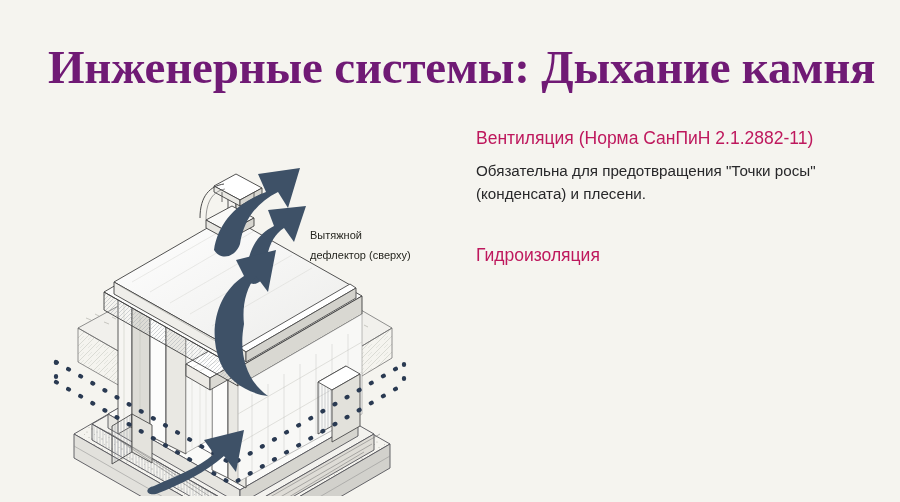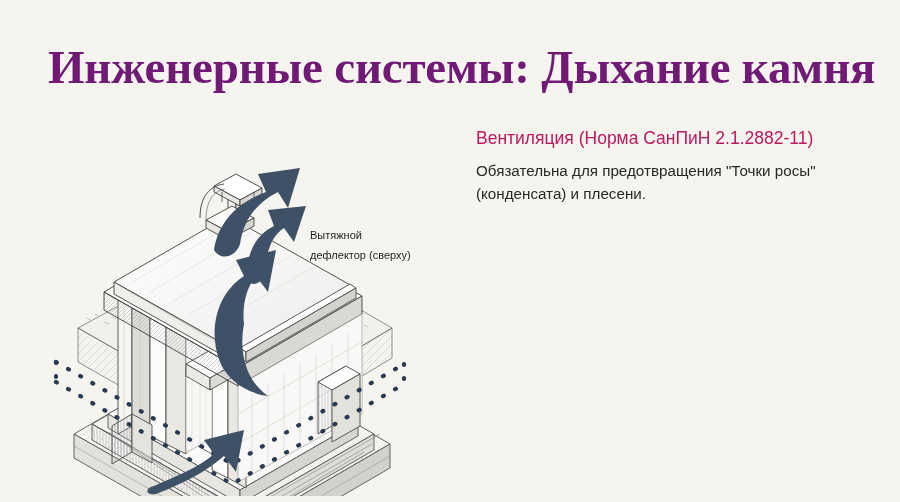--- a/index.html
+++ b/index.html
@@ -303,17 +303,18 @@
 
   <div id="text-col">
 
     <div class="section">
       <div class="sec-head">Вентиляция (Норма СанПиН 2.1.2882-11)</div>
       <div class="sec-body">Обязательна для предотвращения "Точки росы"
 (конденсата) и плесени.</div>
     </div>
 
     <div class="section">
+      <div class="sec-head">Гидроизоляция</div>
     </div>
 
   </div>
 
 </div>
 
 </body></html>

